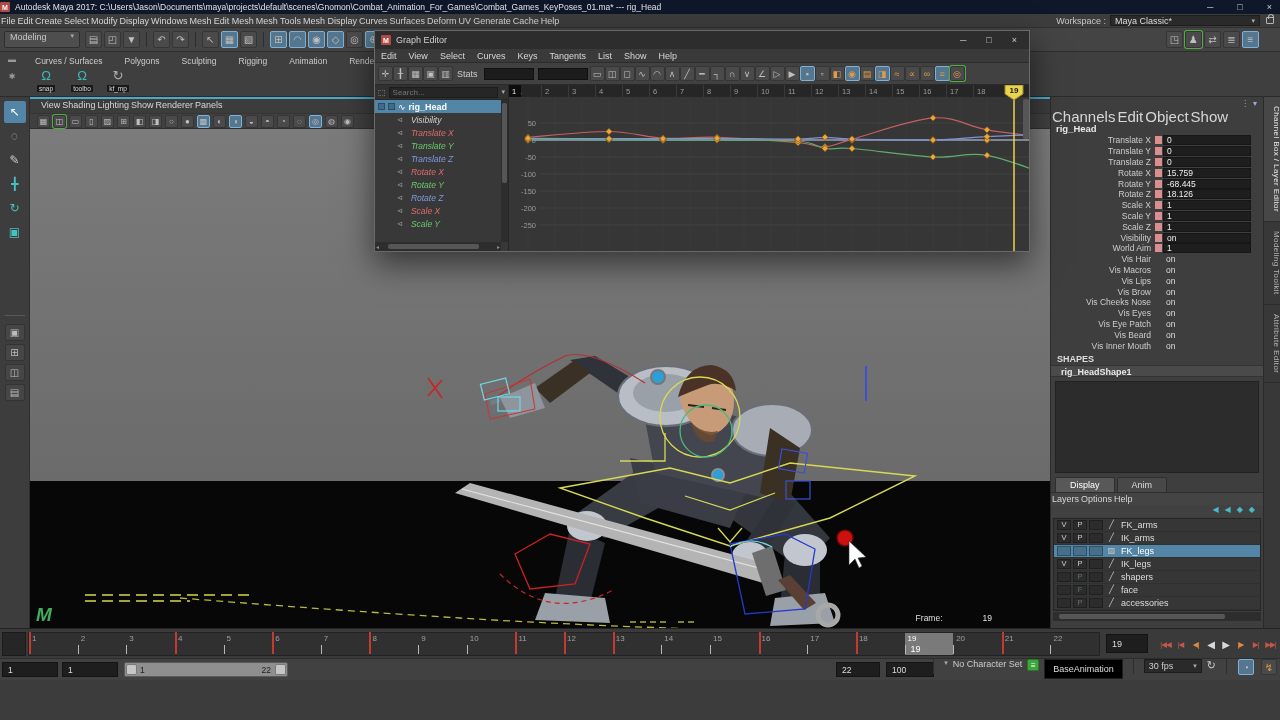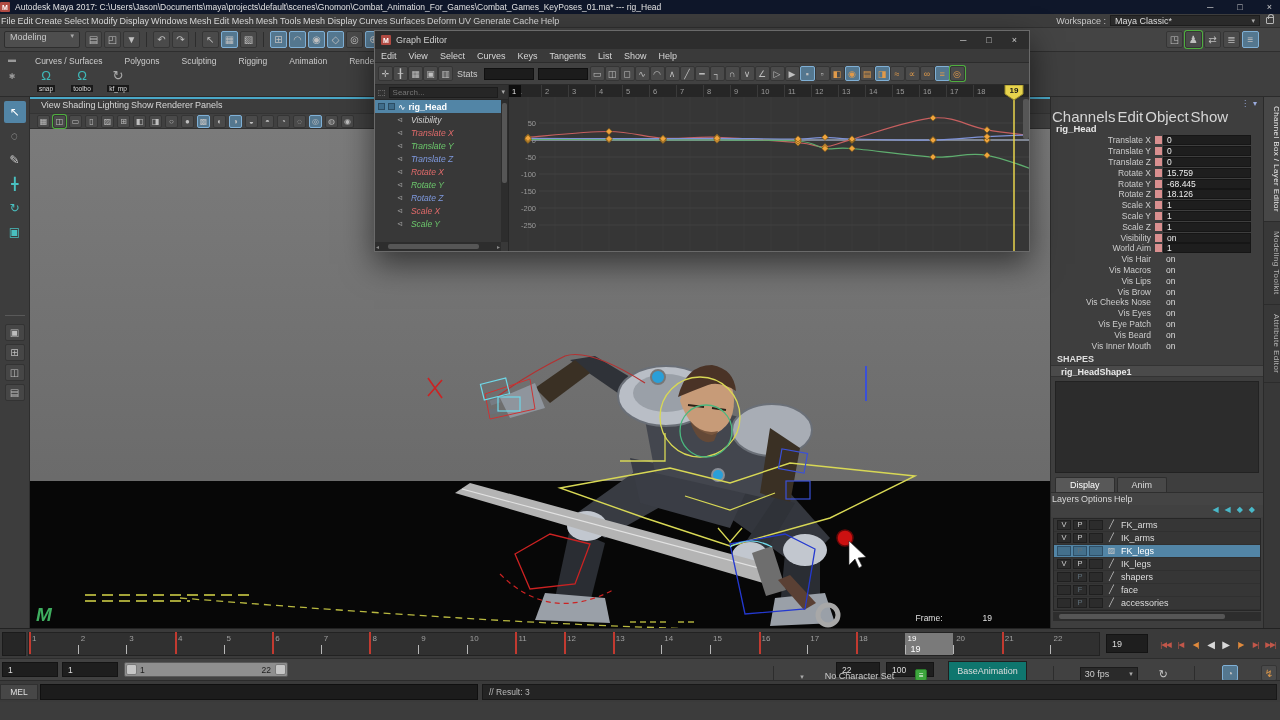--- a/index.html
+++ b/index.html
@@ -162,26 +162,26 @@
   .pbtn.red{color:#c2574a}.pbtn.org{color:#e08a3c}.pbtn.lt{color:#d8d8d8;font-size:10px}
 
   
   #rangeslider{position:absolute;left:0;top:658px;width:1280px;height:22px;background:#414141;border-top:1px solid #2d2d2d}
   .rs-field{position:absolute;top:3px;height:15px;background:#1e1e1e;border:1px solid #141414;color:#ddd;
     font-size:8.5px;display:flex;align-items:center;padding-left:5px}
   #rs-bar{position:absolute;left:124px;top:3px;width:164px;height:15px;background:#8f8f8f;border-radius:2px;border:1px solid #5a5a5a}
   #rs-bar .hdl{position:absolute;top:1px;width:11px;height:11px;background:#c6c6c6;border:1px solid #7a7a7a;border-radius:2px}
   #rs-bar .s1{position:absolute;left:15px;top:2px;color:#1d1d1d;font-size:8.5px}
   #rs-bar .s2{position:absolute;right:16px;top:2px;color:#1d1d1d;font-size:8.5px}
-  #rs-right{position:absolute;right:2px;top:0;height:22px;display:flex;align-items:flex-end;gap:21px}
+  #rs-right{position:absolute;right:2px;top:0;height:22px;display:flex;align-items:flex-start;gap:5px}
   .greenbox{width:12px;height:12px;background:#3da63d;border:1px solid #2a7a2a;color:#fff;font-size:8px;
     display:inline-flex;align-items:center;justify-content:center;border-radius:2px}
   #fps-box{width:58px;height:14px;background:#2a2a2a;border:1px solid #1c1c1c;display:flex;align-items:center;padding:0 4px;color:#ccc}
   #fps-box .caret{margin-left:auto}
-  #anim-layer-box{height:20px;background:#0f766e;border:1px solid #1f1f1f;display:flex;align-items:center;padding:0 8px;color:#ddd}
+  #anim-layer-box{height:20px;background:#000000;border:1px solid #1f1f1f;display:flex;align-items:center;padding:0 8px;color:#ddd}
 
   
   #cmdline{position:absolute;left:0;top:680px;width:1280px;height:22px;background:#3a3a3a;border-top:1px solid #2b2b2b}
   #cmd-label{position:absolute;left:0;top:3px;width:38px;height:16px;background:#474747;border:1px solid #303030;
     display:flex;align-items:center;justify-content:center;color:#e0e0e0;font-size:8.5px}
   #mel-input{position:absolute;left:40px;top:3px;width:438px;height:16px;background:#1c1c1c;border:1px solid #101010;color:#ddd}
   #mel-result{position:absolute;left:482px;right:3px;top:3px;height:16px;background:#242424;border:1px solid #181818;
     color:#bbb;font-size:8.5px;display:flex;align-items:center;padding-left:6px}
   #helpline{position:absolute;left:0;top:702px;width:1280px;height:18px;background:#434343;border-top:1px solid #515151;
     font-size:8.5px;color:#b4b4b4;line-height:17px;padding-left:18px}
@@ -985,20 +985,15 @@
         <span>30 fps</span>
         <span class="caret">▾</span>
       </span>
       <span style="color:#c8c8c8;font-size:11px">↻</span>
       <span class="vsep"></span>
       <span class="ibtn on" style="width:16px;height:16px">◔</span>
       <span class="ibtn org" style="width:16px;height:16px">↯</span>
     </div>
   </div>
 
-  <div id="cmdline">
-    <div id="cmd-label">MEL</div>
-    <input id="mel-input" type="text" readonly="" style="">
-    <div id="mel-result">// Result: 3</div>
-  </div>
 
 
 </div>
 
 </body></html>

